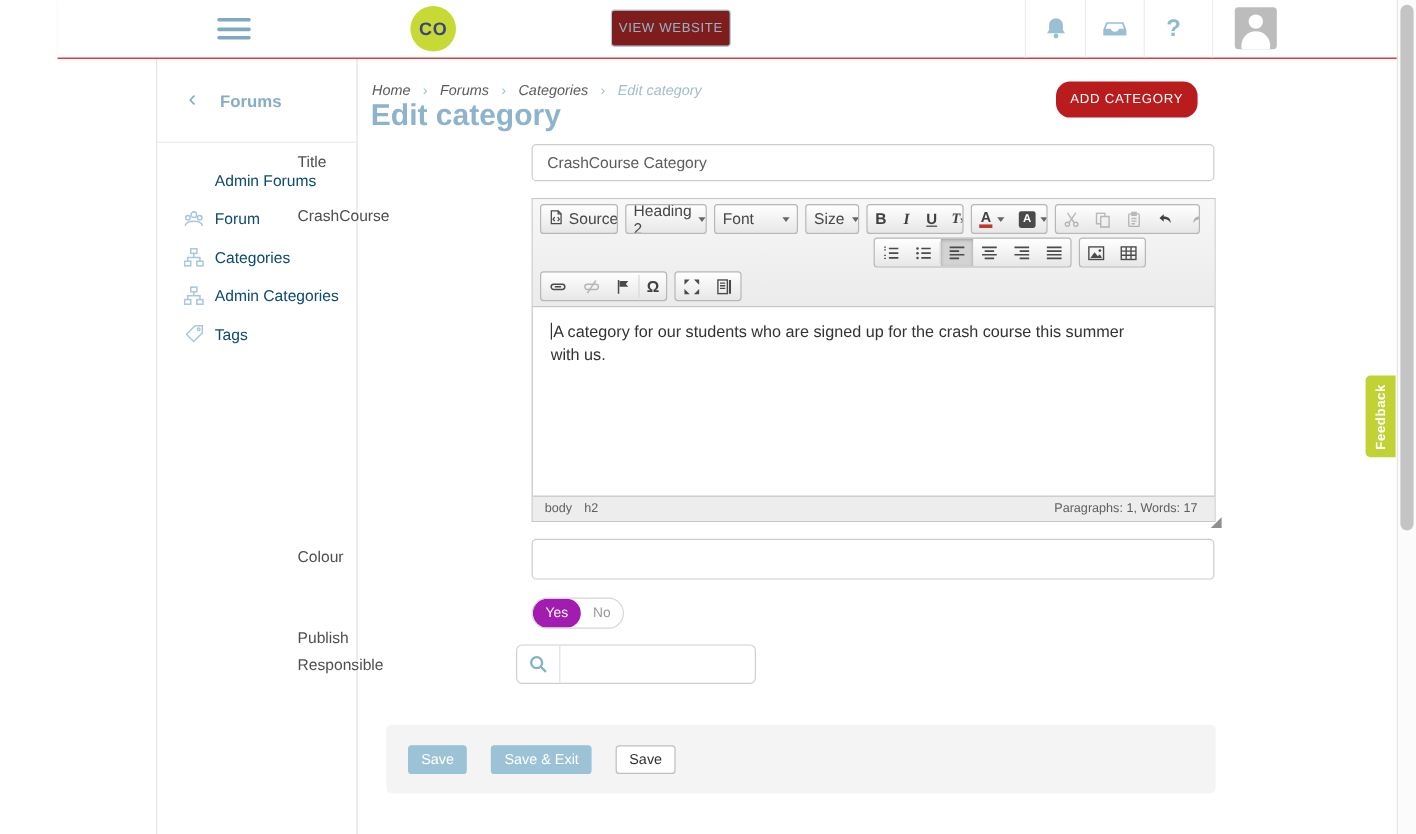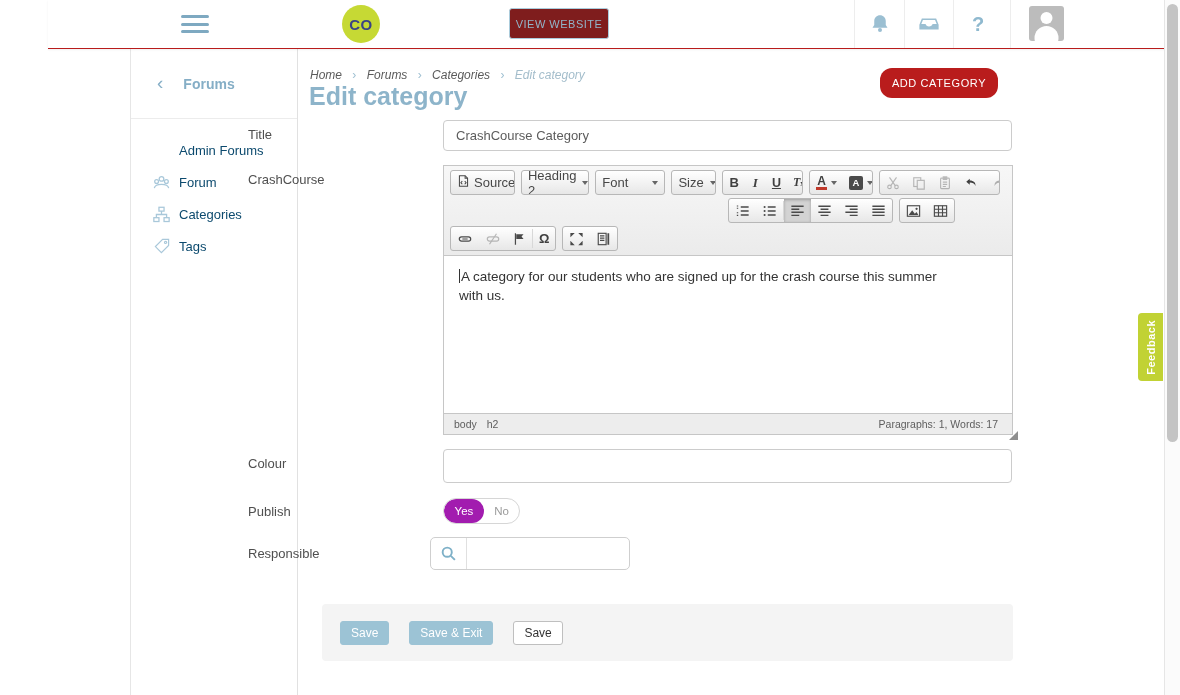--- a/index.html
+++ b/index.html
@@ -196,20 +196,31 @@
               <rect x="5.6" y="1.2" width="4.8" height="3.6"></rect>
               <rect x="0.8" y="11" width="4.8" height="3.6"></rect>
               <rect x="10.4" y="11" width="4.8" height="3.6"></rect>
               <path d="M8 4.8v3.2M3.2 11V8h9.6v3"></path>
             </svg>
         </span>
         <span class="lbl">Categories</span>
       </div>
       <div class="side-item">
         <span class="ic">
+          <svg width="17" height="17" viewBox="0 0 16 16" fill="none" stroke="#a9c8da" stroke-width="1.2">
+              <rect x="5.6" y="1.2" width="4.8" height="3.6"></rect>
+              <rect x="0.8" y="11" width="4.8" height="3.6"></rect>
+              <rect x="10.4" y="11" width="4.8" height="3.6"></rect>
+              <path d="M8 4.8v3.2M3.2 11V8h9.6v3"></path>
+            </svg>
+        </span>
+        <span class="lbl">Admin Categories</span>
+      </div>
+      <div class="side-item">
+        <span class="ic">
           <svg width="16" height="16" viewBox="0 0 16 16" fill="none" stroke="#a9c8da" stroke-width="1.2">
               <path d="M8.6 1.4h6v6l-7.2 7.2-6-6z"></path>
               <circle cx="11.6" cy="4.4" r="1.1"></circle>
             </svg>
         </span>
         <span class="lbl">Tags</span>
       </div>
     </div>
   </div>
 
@@ -431,21 +442,21 @@
         <span>h2</span>
       </div>
       <div class="ck-count">Paragraphs: 1, Words: 17</div>
     </div>
     <div class="ck-resize"></div>
   </div>
 
   <div class="f-label" style="top:456px">Colour</div>
   <input id="colour-input" class="text-input" value="" style="">
 
-  <div class="f-label" style="top:504px">Publish</div>
+  <div class="f-label" style="top:524px">Publish</div>
   <div class="toggle">
     <div class="yes">Yes</div>
     <div class="no">No</div>
   </div>
 
   <div class="f-label" style="top:546px">Responsible</div>
   <div class="resp">
     <div class="seg">
       <svg width="17" height="17" viewBox="0 0 16 16" fill="none" stroke="#7fb1c8" stroke-width="1.8">
           <circle cx="6.8" cy="6.8" r="4.3"></circle>

